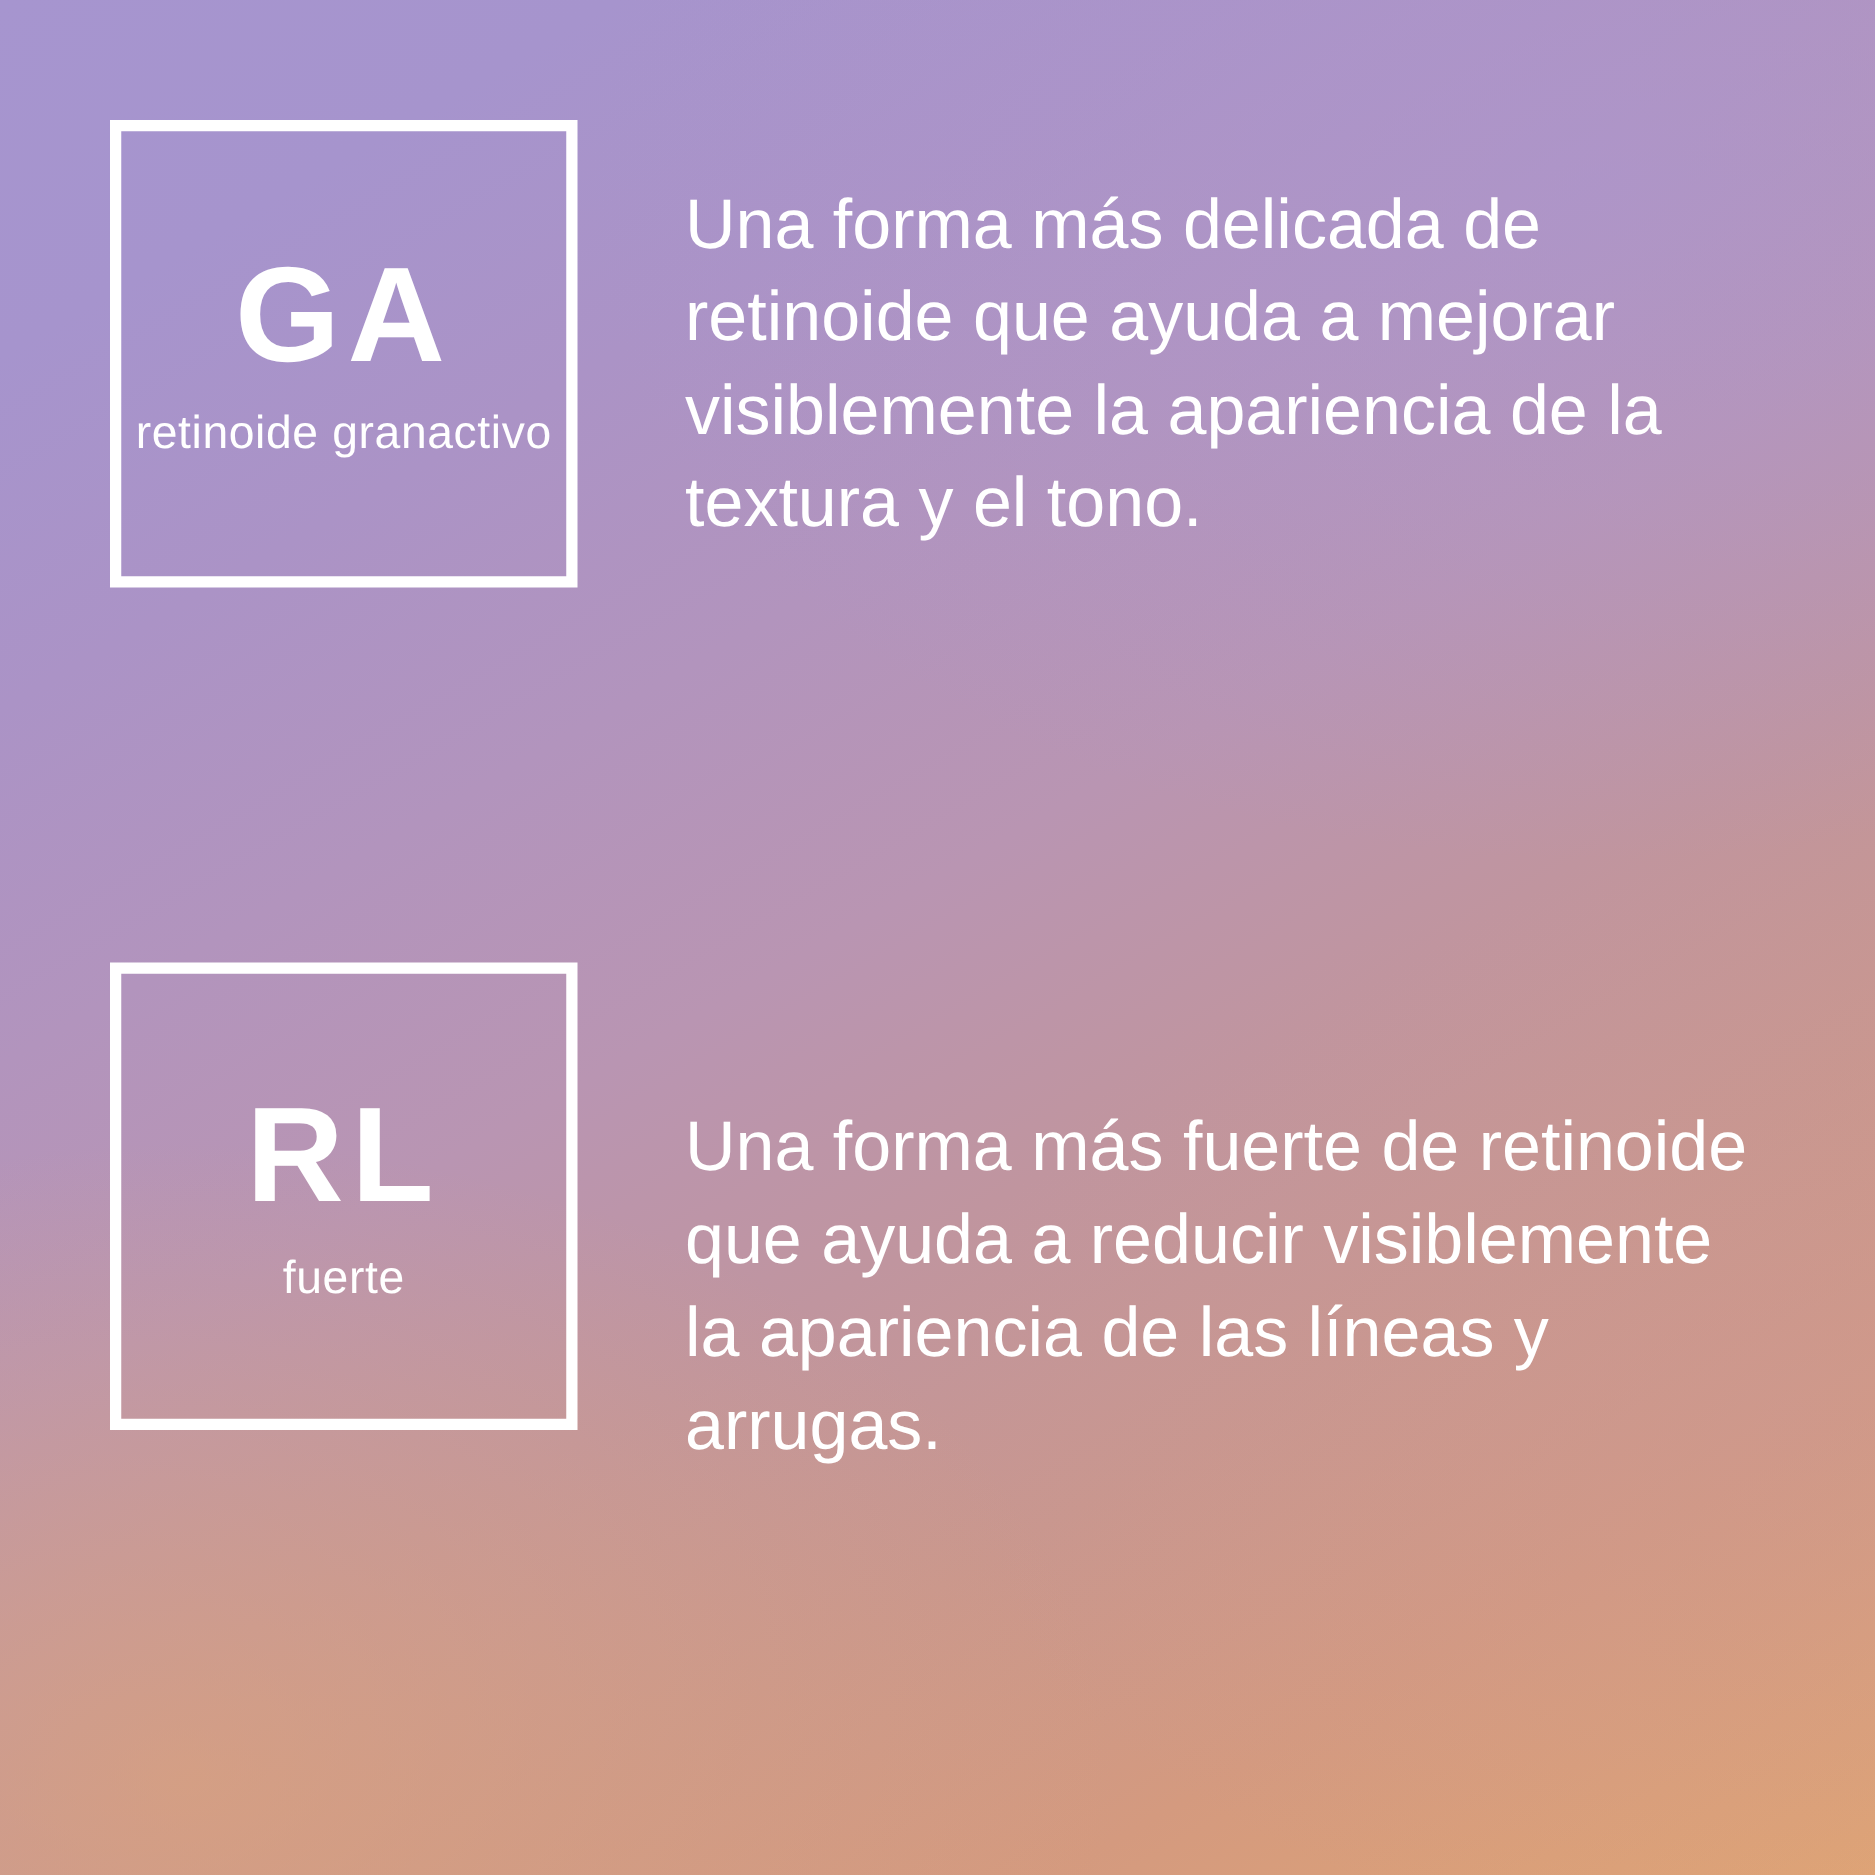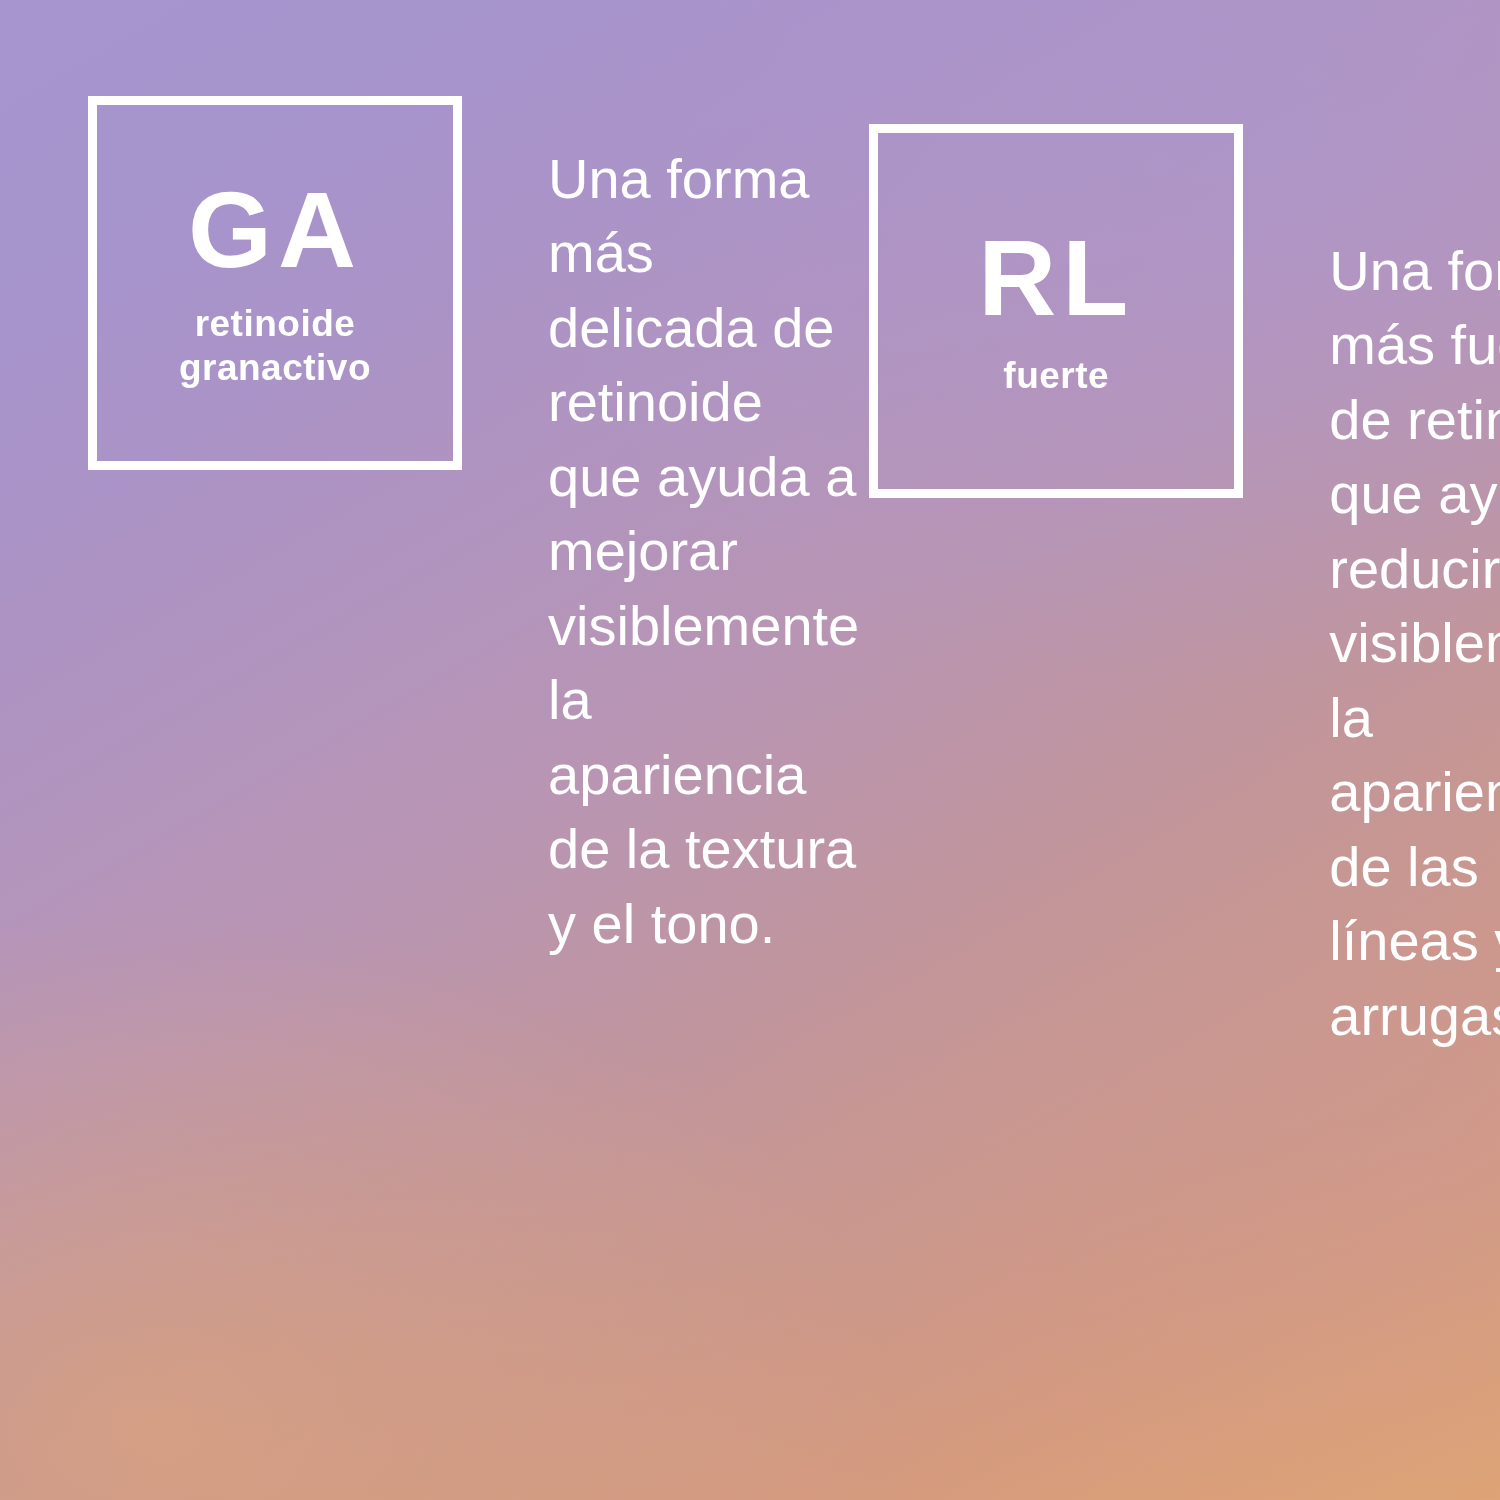--- a/index.html
+++ b/index.html
@@ -40,21 +40,21 @@
       radial-gradient(ellipse 70% 45% at 95% 75%, rgba(198,150,160,0.35) 0%, rgba(198,150,160,0) 65%);
     pointer-events: none;
   }
   .rows {
     position: relative;
     z-index: 2;
     padding: 96px 70px 84px 88px;
     box-sizing: border-box;
     height: 100%;
     display: flex;
-    flex-direction: row;
+    flex-direction: column;
   }
   .row {
     display: flex;
     align-items: flex-start;
     flex: 1 1 0;
   }
   .row + .row {
     margin-top: 28px;
     justify-content: space-between;
   }
@@ -73,21 +73,21 @@
   }
   .badge-abbr {
     font-size: 108px;
     font-weight: 700;
     letter-spacing: 6px;
     line-height: 1;
     margin-bottom: 12px;
   }
   .badge-label {
     font-size: 37px;
-    font-weight: 700;
+    font-weight: 400;
     line-height: 1.18;
     letter-spacing: 0.5px;
     padding: 0 8px;
   }
   .desc {
     flex: 1 1 auto;
     color: #ffffff;
     font-size: 56px;
     line-height: 1.33;
     font-weight: 400;

